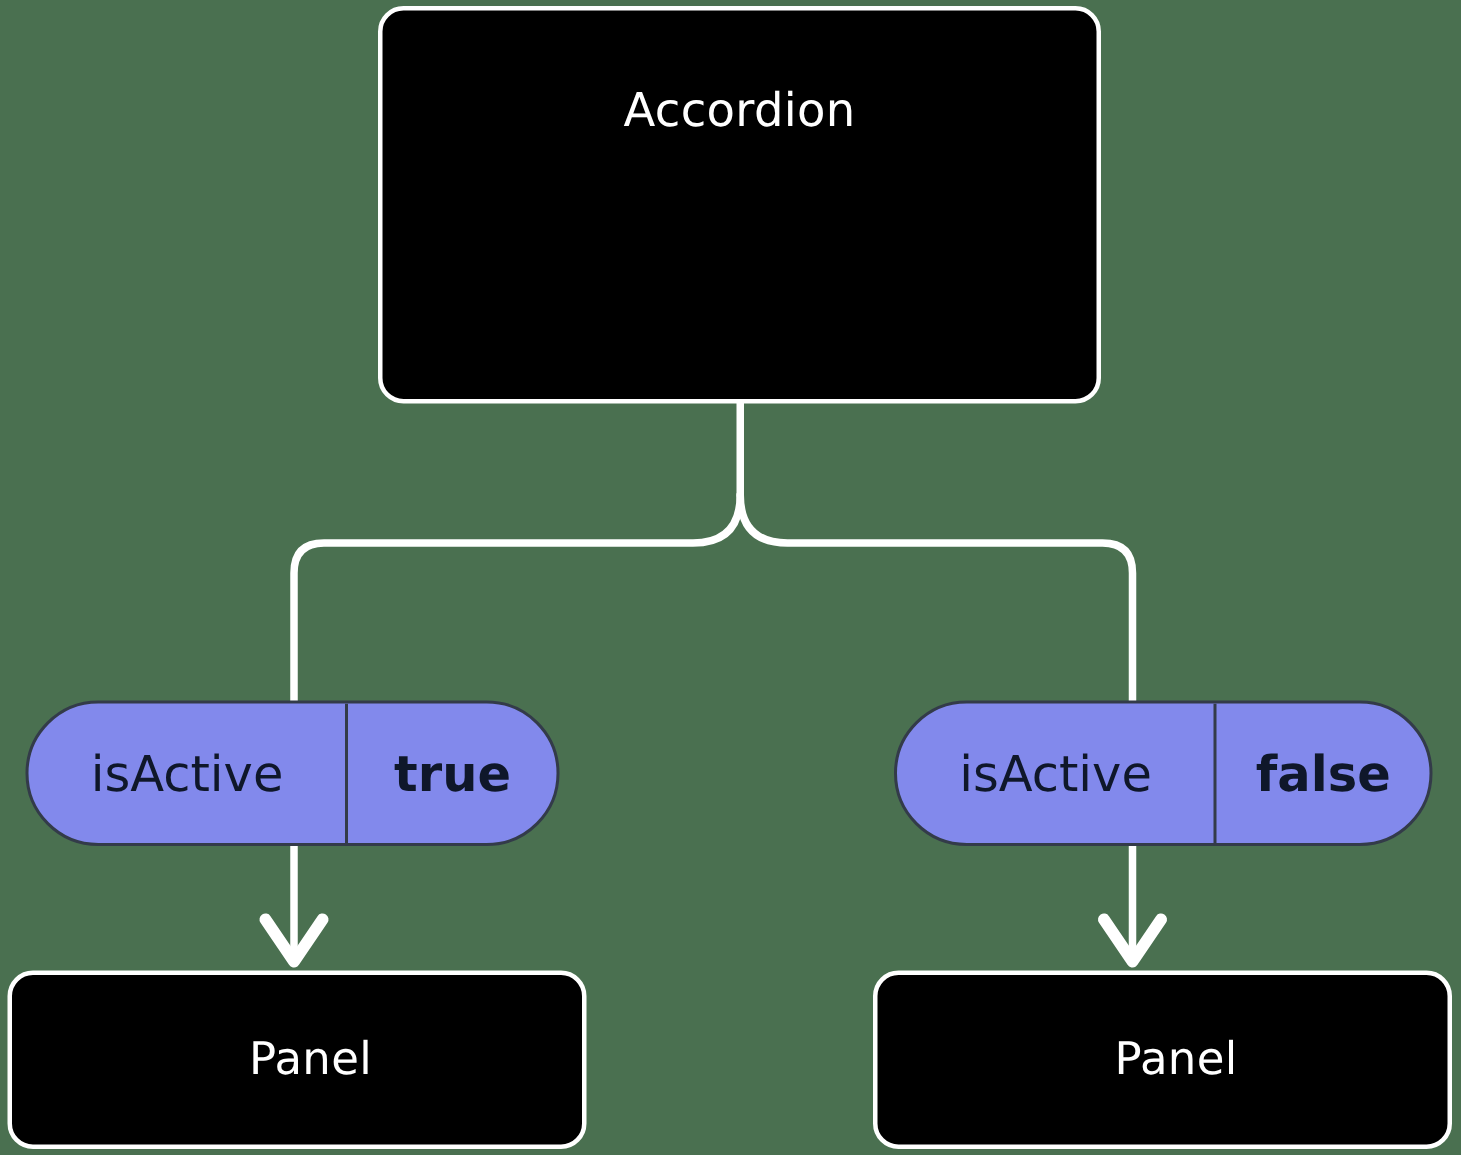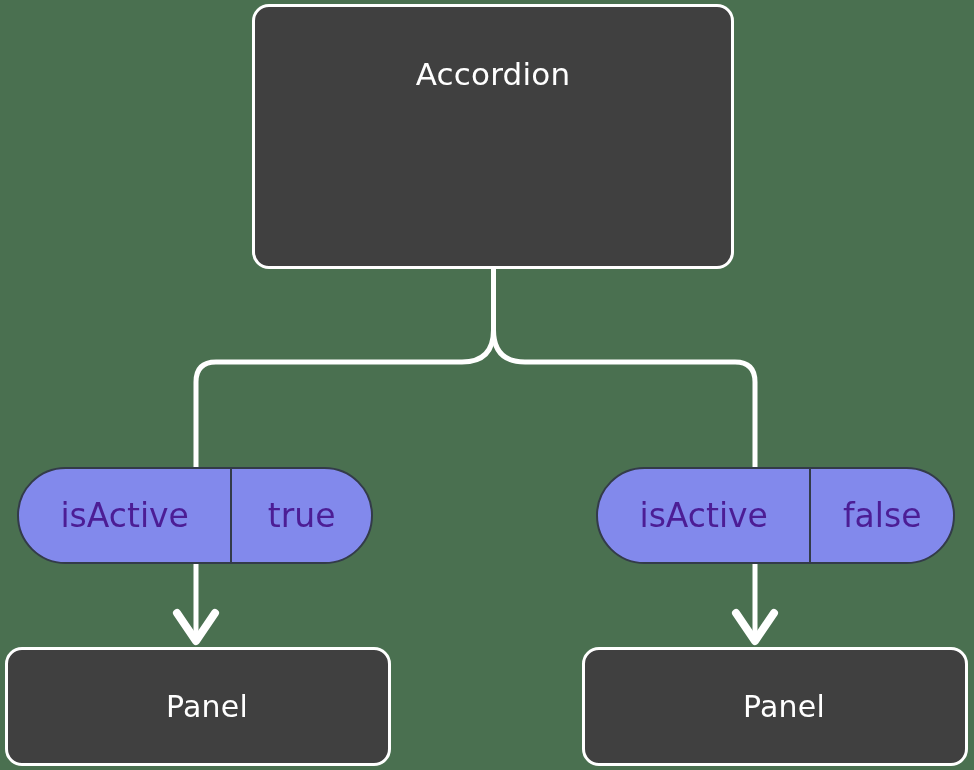--- a/index.html
+++ b/index.html
@@ -23,21 +23,21 @@
     left: 0;
     top: 0;
     width: 974px;
     height: 770px;
     pointer-events: none;
   }
 
   
   .node-box {
     position: absolute;
-    background: #404040;
+    background: #000000;
     border: 3px solid #ffffff;
     border-radius: 17px;
     box-sizing: border-box;
     display: flex;
     flex-direction: column;
     align-items: center;
   }
   .node-title {
     color: #ffffff;
     font-size: 31px;
@@ -93,23 +93,24 @@
   .pill.outlined .seg { color: #8289ec; }
   .pill.outlined .seg.value {
     border-left: 2px solid #8289ec;
   }
 
   
   .pill.filled {
     background: #8289ec;
     border: 2.5px solid #333b49;
   }
-  .pill.filled .seg { color: #4c1d95; }
+  .pill.filled .seg { color: #0f172a; }
   .pill.filled .seg.value {
     border-left: 2.5px solid #333b49;
+    font-weight: bold;
   }
 
   #pill-active-index {
     left: 307px;
     top: 117px;
     width: 377px;
     height: 96px;
   }
   #pill-active-index .seg.key   { width: 277px; font-size: 33px; }
   #pill-active-index .seg.value { width: 100px; font-size: 33px; }

